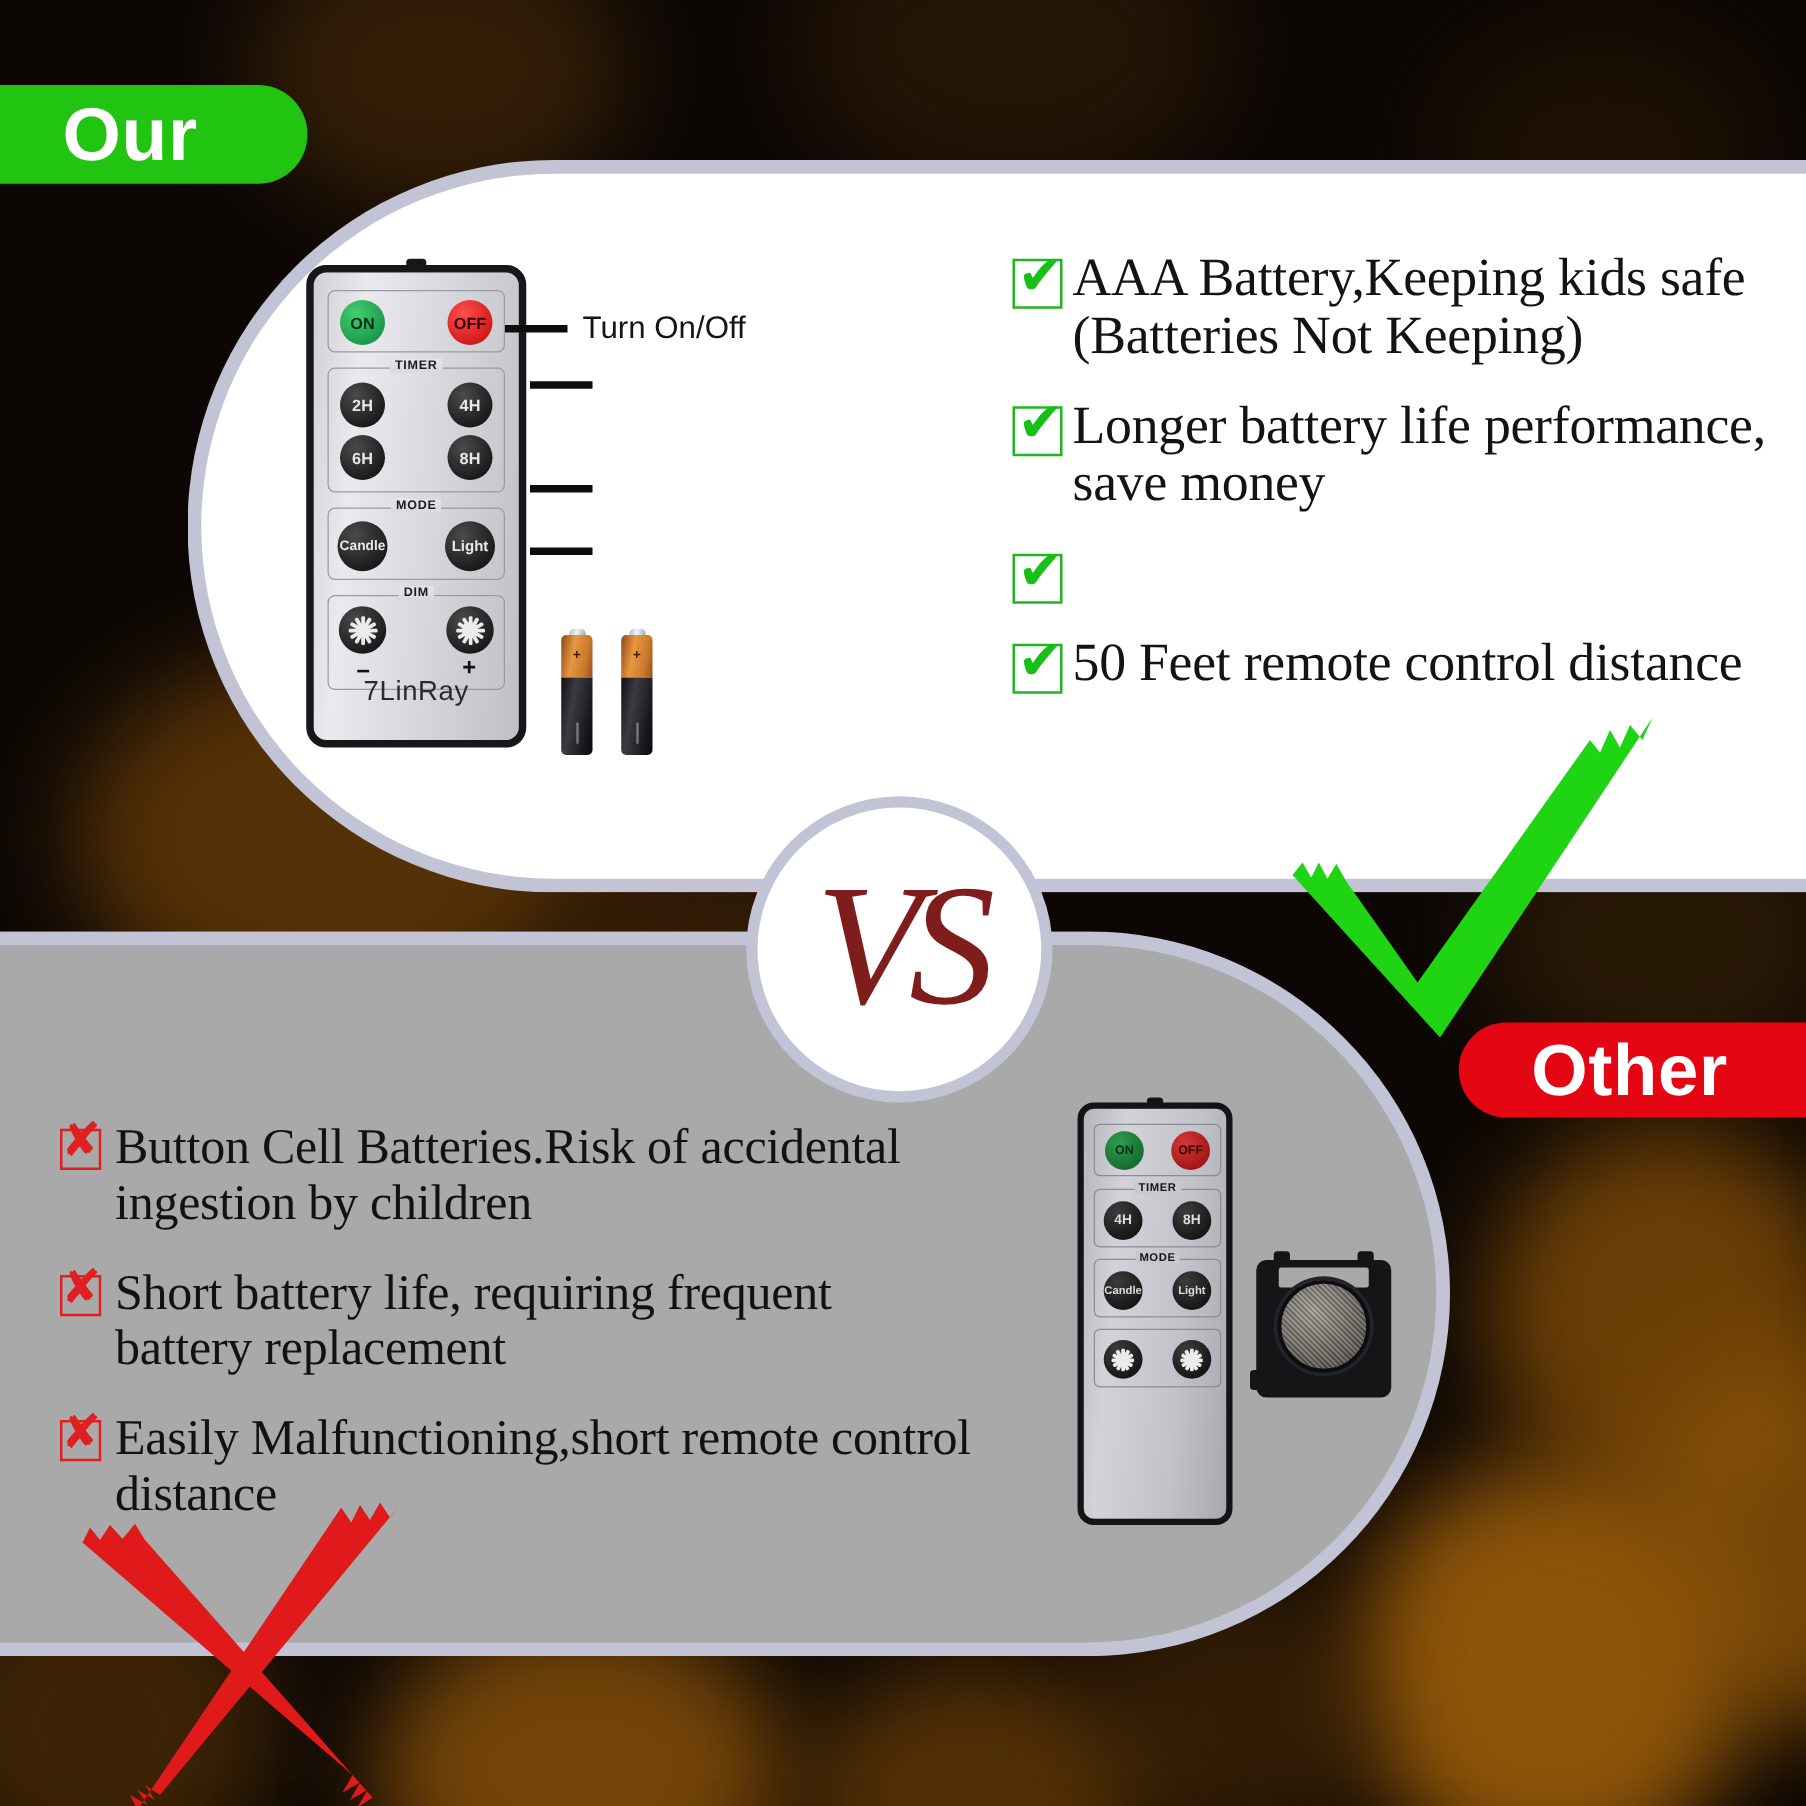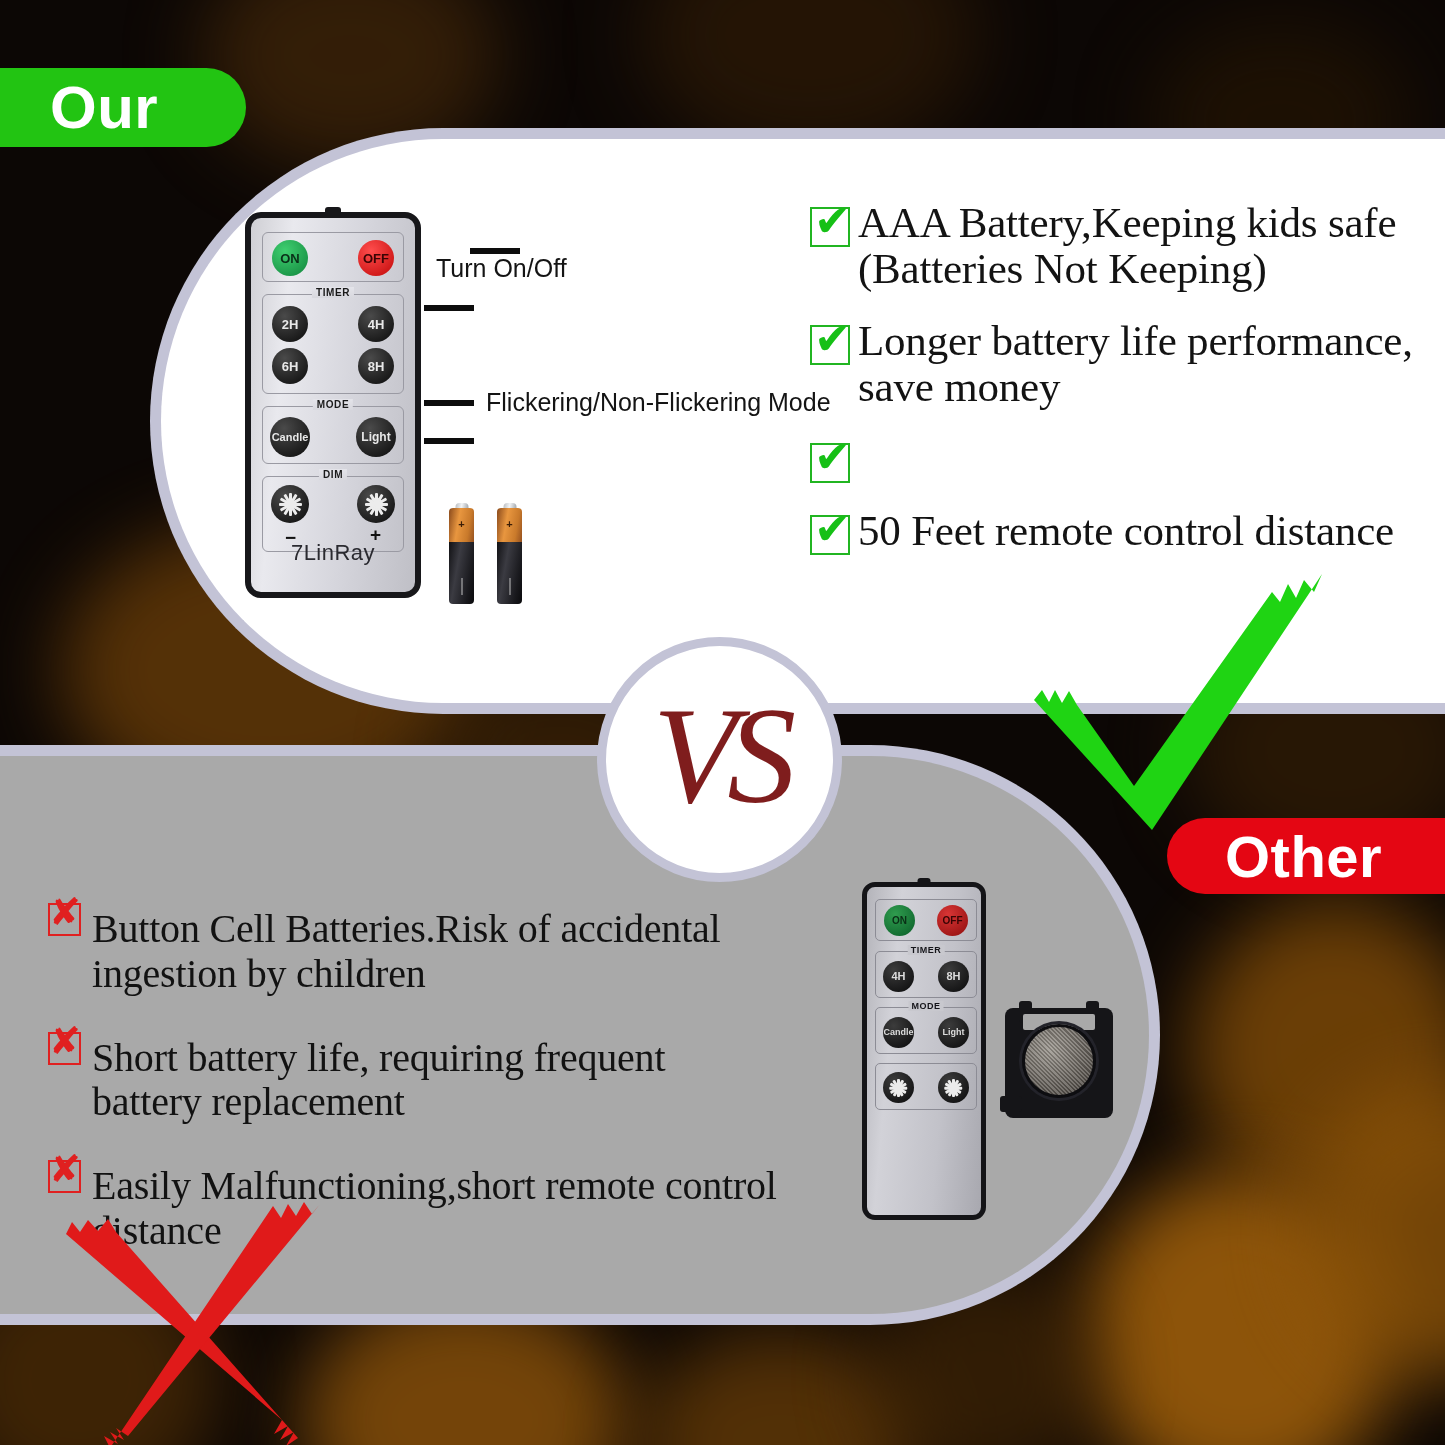--- a/index.html
+++ b/index.html
@@ -184,21 +184,20 @@
   }
   .x-box .xmark {
     position:absolute; left:-1px; top:-12px;
     font-size:38px; color:#e02020; font-weight:bold; line-height:1;
     font-family:"DejaVu Sans", sans-serif;
   }
   .drawback .dtext {
     font-family:"Liberation Serif", serif;
     font-size:40px; color:#121212; line-height:1.12;
     letter-spacing:-.2px;
-    margin-top:12px;
   }
 
   
   .remote2 {
     position:absolute; left:862px; top:882px;
     width:124px; height:338px;
     background:linear-gradient(95deg,#b4b4ba 0%,#d2d2d8 25%,#c2c2c9 65%,#a8a8af 100%);
     border:5px solid #141417;
     border-radius:13px;
     z-index:8;
@@ -369,30 +368,29 @@
     <div class="plus">+</div>
     <div class="body"></div>
 </div>
 <div class="battery" style="left:497px;top:508px;">
   <div class="cap"></div>
     <div class="top"></div>
     <div class="plus">+</div>
     <div class="body"></div>
 </div>
 
-<div class="callout" style="left:424px;top:248px;flex-direction:column;">
+<div class="callout" style="left:404px;top:248px;">
   <span class="dash"></span>
   <span class="ctext">Turn On/Off</span>
 </div>
 <div class="callout" style="left:424px;top:305px;">
   <span class="dash"></span>
 </div>
 <div class="callout" style="left:424px;top:388px;">
   <span class="dash"></span>
-  <span class="ctext">Flickering/Non-Flickering Mode</span>
 </div>
 <div class="callout" style="left:424px;top:438px;">
   <span class="dash"></span>
 </div>
 
 <div class="feature-list">
   <div class="feature">
     <span class="chk-box">
       <span class="tick">✔</span>
     </span>

